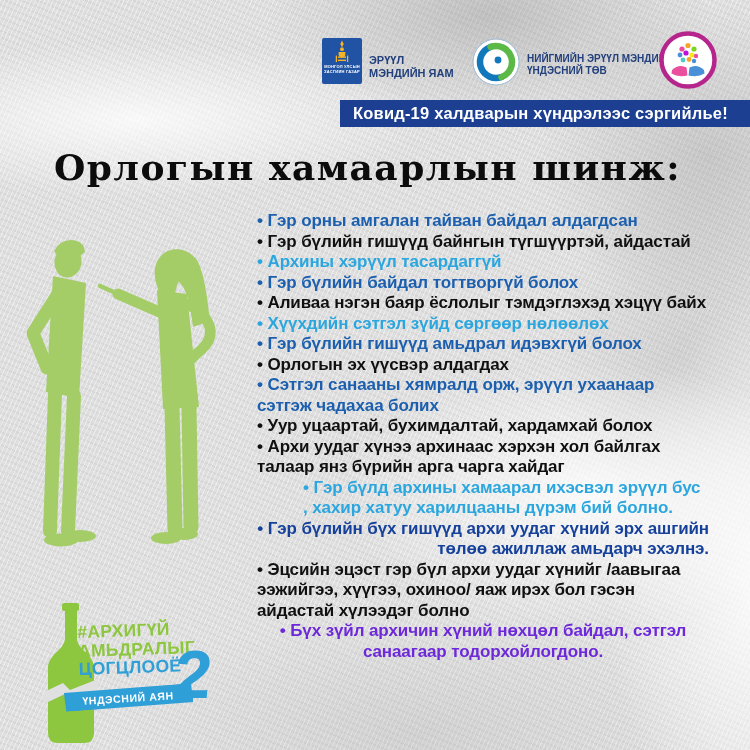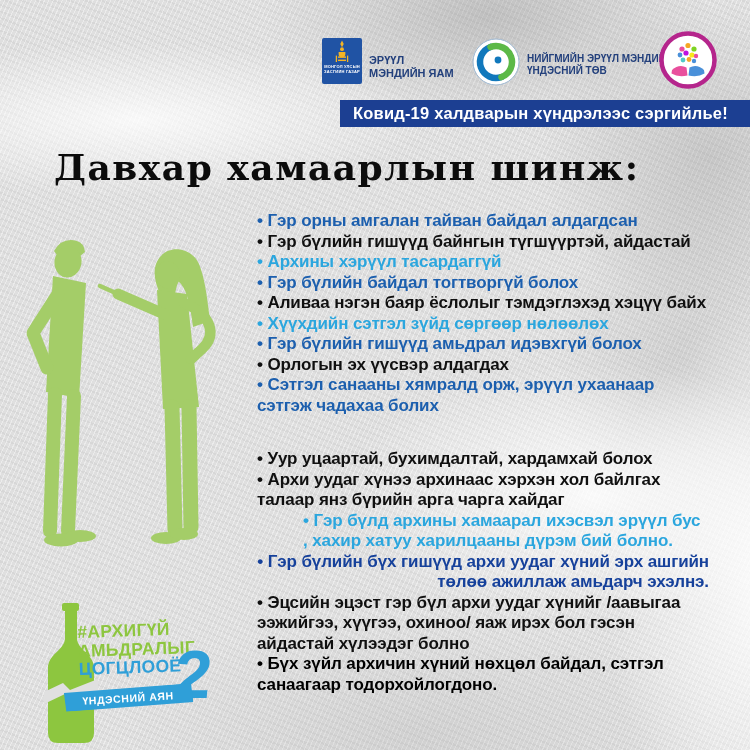--- a/index.html
+++ b/index.html
@@ -106,21 +106,21 @@
       </g>
       <path d="M13,39 Q20,32.5 27.5,36.5 L28.5,44.5 Q19,46.5 12.5,42.5 Z" fill="#e94f9d"></path>
       <path d="M45,39 Q38,32.5 30.5,36.5 L29.5,44.5 Q39,46.5 45.5,42.5 Z" fill="#4a90d9"></path>
     </svg>
   </div>
 
   <div class="abs banner">
     <div class="banner-text">Ковид-19 халдварын хүндрэлээс сэргийлье!</div>
   </div>
 
-  <div class="abs title">Давхар хамаарлын шинж:</div>
+  <div class="abs title">Орлогын хамаарлын шинж:</div>
 
   <svg class="abs" style="left:6px;top:230px;" width="258" height="382" viewBox="0 0 258 382">
     <g fill="#a4cd68" stroke="#a4cd68" stroke-linecap="round" stroke-linejoin="round">
       <path d="M48,21 Q56,7 71,11 Q78,13 79,22 L73,27 Q62,16 51,25 Z" stroke="none"></path>
       <ellipse cx="62" cy="32" rx="13.5" ry="15.5" transform="rotate(10 62 32)" stroke="none"></ellipse>
       <polygon points="47,46 80,53 73,168 40,162" stroke="none"></polygon>
       <path d="M52,64 L27,103 L41,138" fill="none" stroke-width="13"></path>
       <path d="M49,164 L44,301" fill="none" stroke-width="14"></path>
       <path d="M68,166 L62,301" fill="none" stroke-width="14"></path>
       <ellipse cx="55" cy="310" rx="17" ry="6.5" stroke="none"></ellipse>
@@ -143,26 +143,26 @@
   <div class="abs list">
       <div class="bullet" style="color: rgb(28, 95, 174);">• Гэр орны амгалан тайван байдал алдагдсан</div>
       <div class="bullet" style="color: rgb(16, 16, 16);">• Гэр бүлийн гишүүд байнгын түгшүүртэй, айдастай</div>
       <div class="bullet" style="color: rgb(43, 166, 222);">• Архины хэрүүл тасардаггүй</div>
       <div class="bullet" style="color: rgb(28, 95, 174);">• Гэр бүлийн байдал тогтворгүй болох</div>
       <div class="bullet" style="color: rgb(16, 16, 16);">• Аливаа нэгэн баяр ёслолыг тэмдэглэхэд хэцүү байх</div>
       <div class="bullet" style="color: rgb(43, 166, 222);">• Хүүхдийн сэтгэл зүйд сөргөөр нөлөөлөх</div>
       <div class="bullet" style="color: rgb(28, 95, 174);">• Гэр бүлийн гишүүд амьдрал идэвхгүй болох</div>
       <div class="bullet" style="color: rgb(16, 16, 16);">• Орлогын эх үүсвэр алдагдах</div>
       <div class="bullet" style="color: rgb(28, 95, 174);">• Сэтгэл санааны хямралд орж, эрүүл ухаанаар сэтгэж чадахаа болих</div>
-      <div class="bullet" style="color: rgb(16, 16, 16); margin-top: 33px;">• Уур уцаартай, бухимдалтай, хардамхай болох</div>
+      <div class="bullet" style="color: rgb(16, 16, 16);">• Уур уцаартай, бухимдалтай, хардамхай болох</div>
       <div class="bullet" style="color: rgb(16, 16, 16);">• Архи уудаг хүнээ архинаас хэрхэн хол байлгах талаар янз бүрийн арга чарга хайдаг</div>
       <div class="bullet" style="color: rgb(43, 166, 222); margin-left: 46px;">• Гэр бүлд архины хамаарал ихэсвэл эрүүл бус , хахир хатуу харилцааны дүрэм бий болно.</div>
       <div class="bullet" style="color: rgb(22, 65, 155); text-align: right;">• Гэр бүлийн бүх гишүүд архи уудаг хүний эрх ашгийн төлөө ажиллаж амьдарч эхэлнэ.</div>
       <div class="bullet" style="color: rgb(16, 16, 16);">• Эцсийн эцэст гэр бүл архи уудаг хүнийг /аавыгаа ээжийгээ, хүүгээ, охиноо/ яаж ирэх бол гэсэн айдастай хүлээдэг болно</div>
-      <div class="bullet" style="color: #000000;">• Бүх зүйл архичин хүний нөхцөл байдал, сэтгэл санаагаар тодорхойлогдоно.</div>
+      <div class="bullet" style="color: #6d28d9; text-align: center;">• Бүх зүйл архичин хүний нөхцөл байдал, сэтгэл санаагаар тодорхойлогдоно.</div>
     </div>
 
   <svg class="abs" style="left:36px;top:602px;" width="70" height="143" viewBox="0 0 70 143">
     <g fill="#8dc63f">
       <rect x="26" y="1" width="17" height="8" rx="2"></rect>
       <path d="M29,9 L41,9 L41,36 C41,48 58,52 58,66 L58,131 Q58,141 48,141 L22,141 Q12,141 12,131 L12,66 C12,52 29,48 29,36 Z"></path>
     </g>
     <polygon points="8,90 27,81 34,88 62,77 62,91 36,99 29,92 8,102" fill="#e0e0e0"></polygon>
   </svg>
 

